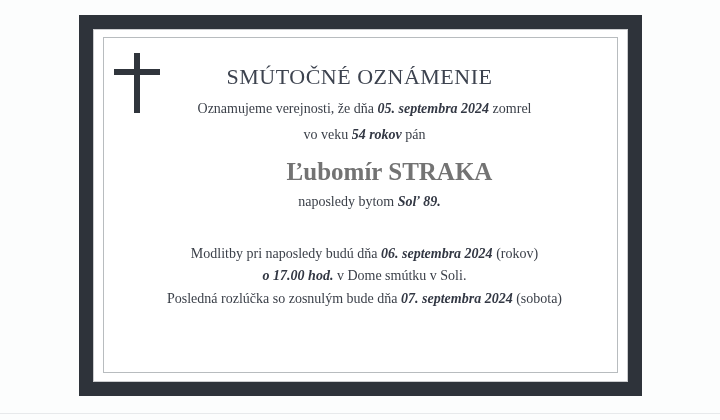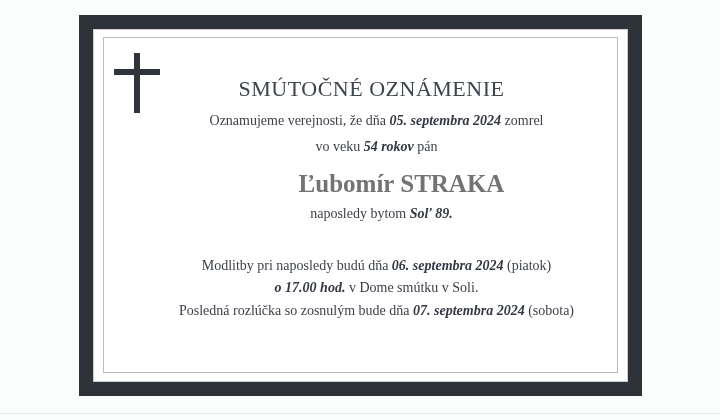--- a/index.html
+++ b/index.html
@@ -37,21 +37,21 @@
     width: 515px;
     height: 336px;
     box-sizing: border-box;
     border: 1px solid #b8bcbf;
     background: #ffffff;
   }
   .line {
     position: absolute;
     left: 103px;
     width: 515px;
-    margin: 16px;
+    margin: 4px;
     text-align: center;
     color: #3a3f48;
     font-size: 14px;
     line-height: 17px;
     white-space: nowrap;
   }
   .line strong, .line b { color: #333844; font-style: italic; }
   .title {
     top: 60px;
     font-size: 22px;
@@ -119,21 +119,21 @@
   <p class="line title">SMÚTOČNÉ OZNÁMENIE</p>
 
   <p class="line announcement"><span>Oznamujeme verejnosti, že dňa </span><strong>05. septembra 2024</strong><span> zomrel</span></p>
 
   <p class="line age-line"><span>vo veku </span><strong>54 rokov</strong><span> pán</span></p>
 
   <p class="line deceased-name">Ľubomír STRAKA</p>
 
   <p class="line residence"><span>naposledy bytom </span><strong>Soľ 89.</strong></p>
 
-  <p class="line prayers-1"><span>Modlitby pri naposledy budú dňa </span><strong>06. septembra 2024</strong><span> (piatok)</span></p>
+  <p class="line prayers-1"><span>Modlitby pri naposledy budú dňa </span><strong>06. septembra 2024</strong><span> (rokov)</span></p>
 
   <p class="line prayers-2"><strong>o 17.00 hod.</strong><span> v Dome smútku v Soli.</span></p>
 
   <p class="line farewell-1"><span>Posledná rozlúčka so zosnulým bude dňa </span><strong>07. septembra 2024</strong><span> (sobota)</span></p>
 
 
 
   <div class="scan-line"></div>
 
 </div>

